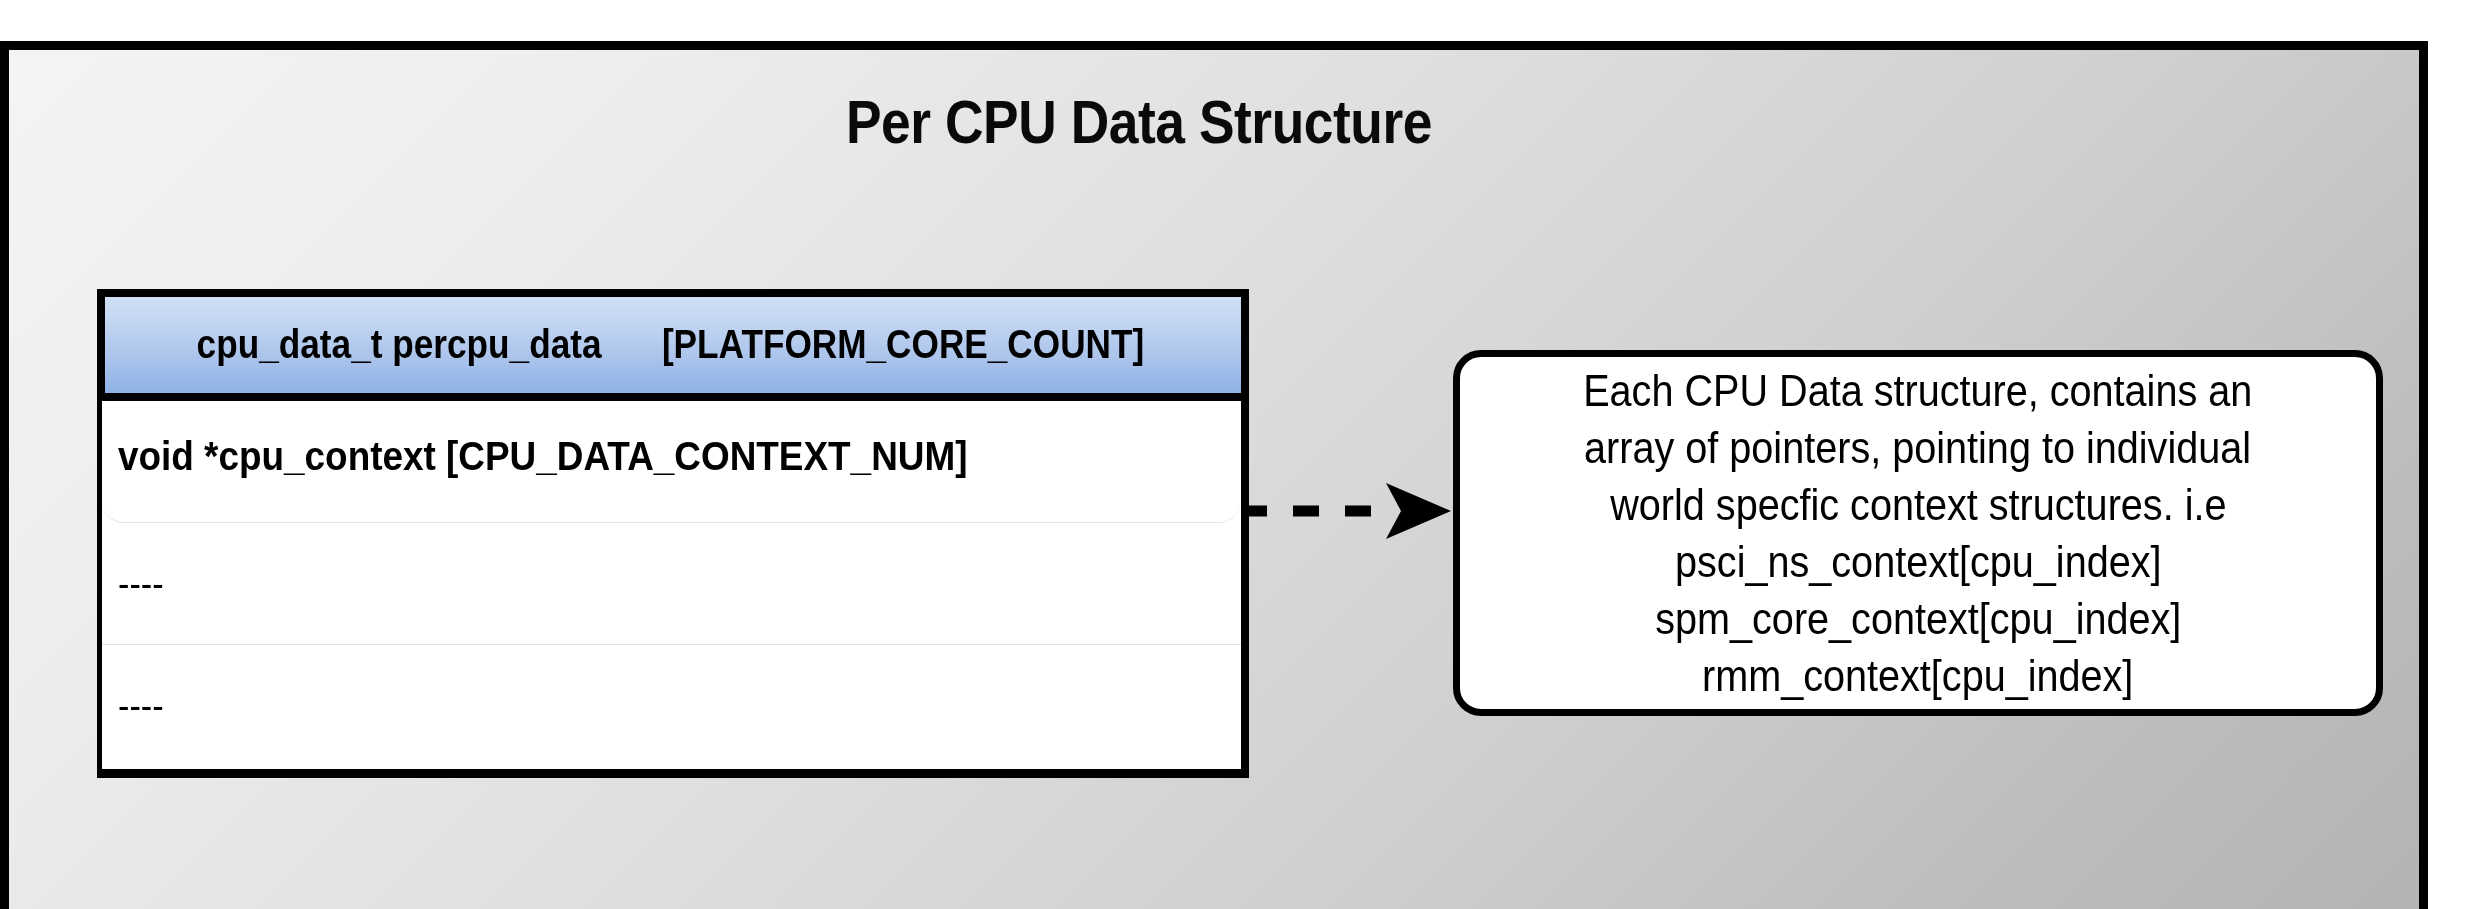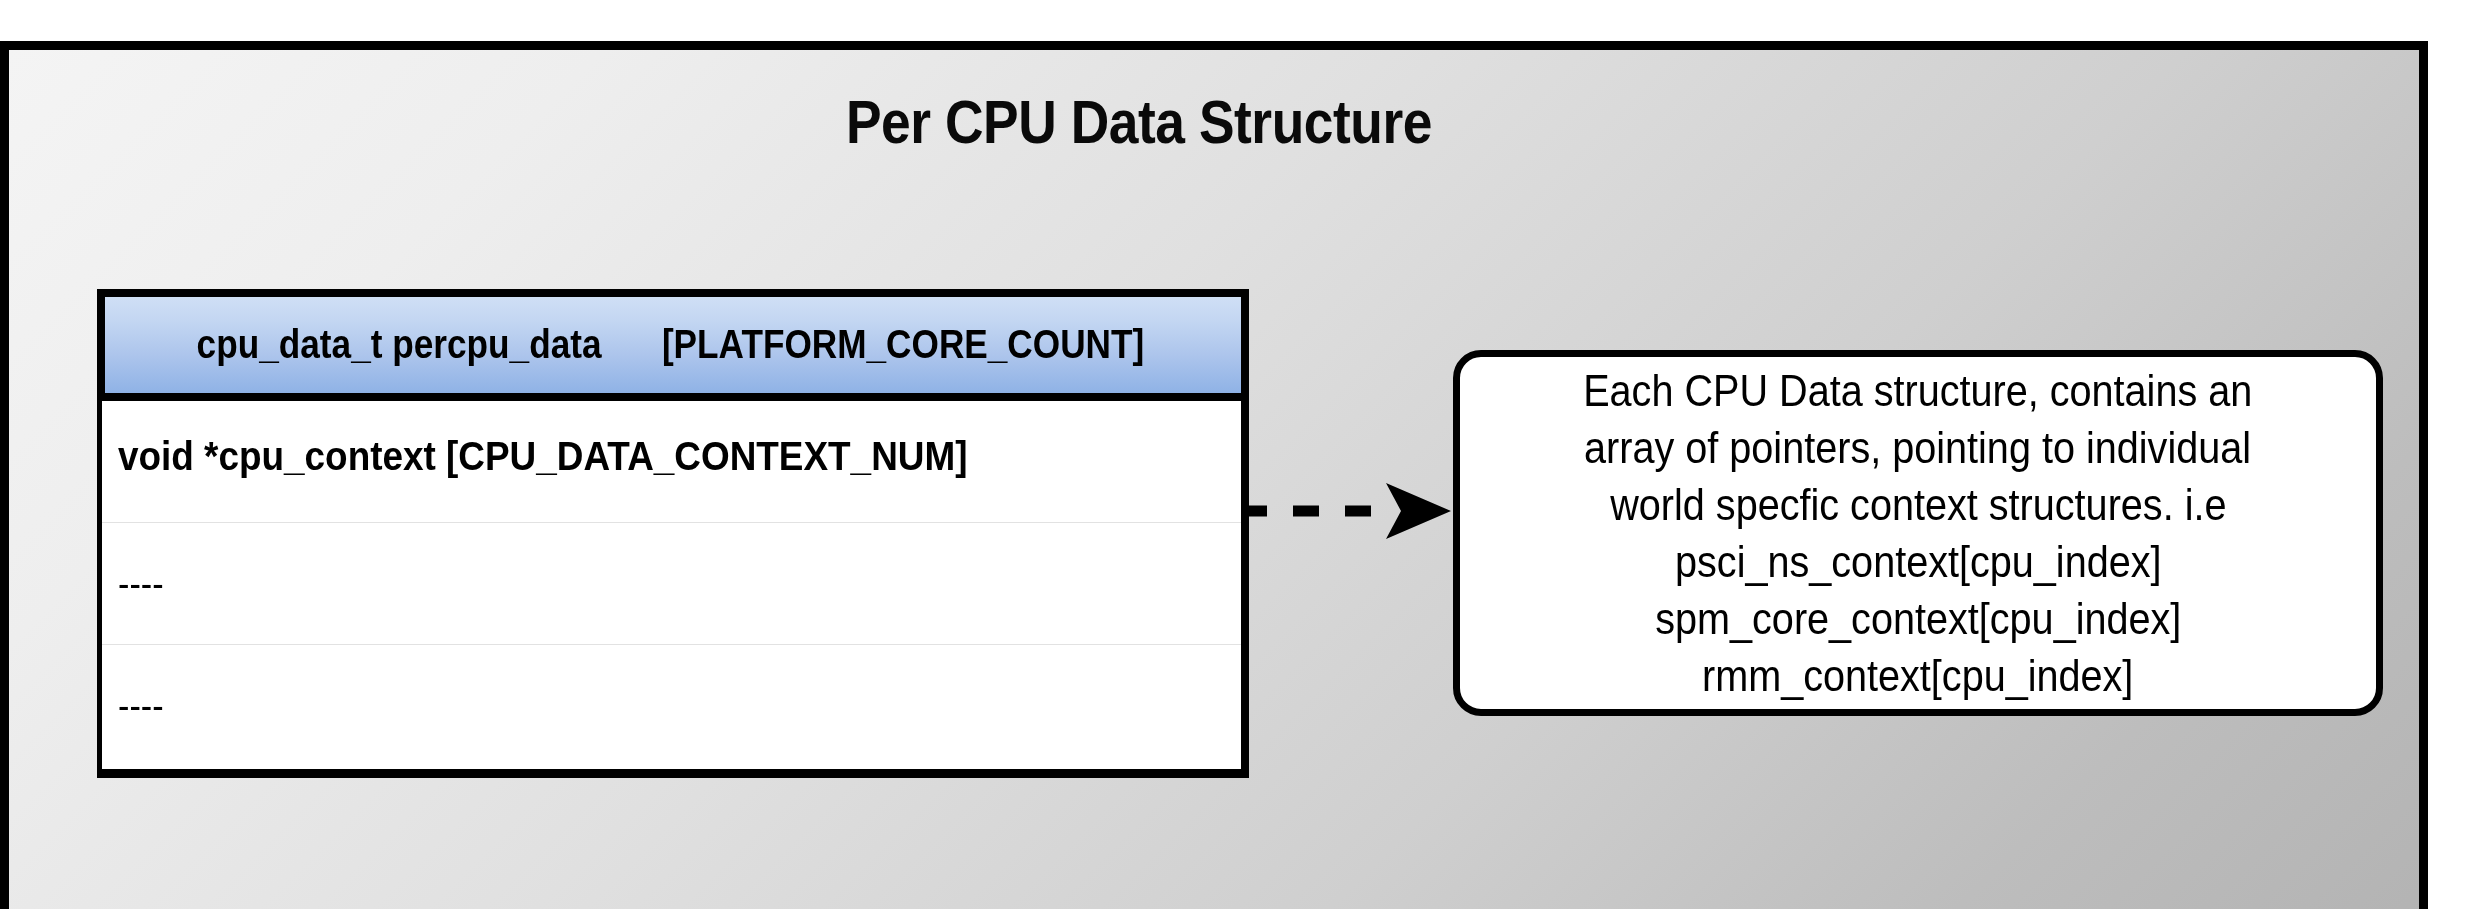--- a/index.html
+++ b/index.html
@@ -84,21 +84,21 @@
   .struct-row {
     position: relative;
     box-sizing: border-box;
     background: #ffffff;
     border-bottom: 1px solid #e2e2e2;
     display: flex;
     align-items: flex-start;
   }
   .struct-row:last-child { border-bottom: 0; }
 
-  #struct-row-0 { height: 122px; }
+  #struct-row-0 { height: 122px; border-radius: 22px; }
   #struct-row-1 { height: 122px; }
   #struct-row-2 { height: 124px; }
 
   .cell-text {
     font-family: "Liberation Sans Narrow", "Liberation Sans", "DejaVu Sans", sans-serif;
     font-size: 40px;
     line-height: 46px;
     color: #000000;
     white-space: nowrap;
     transform-origin: 0 50%;

